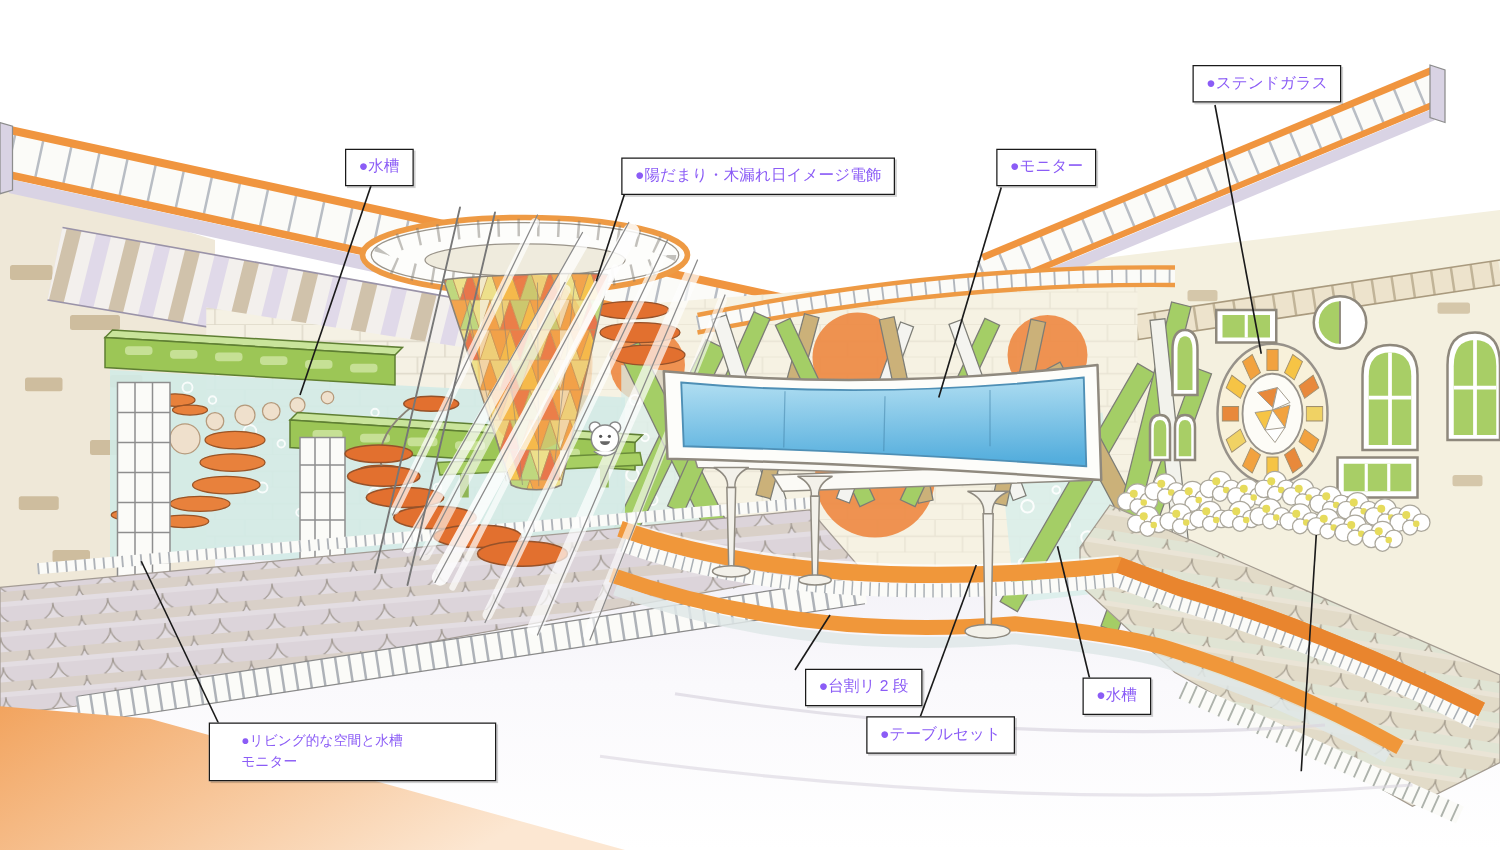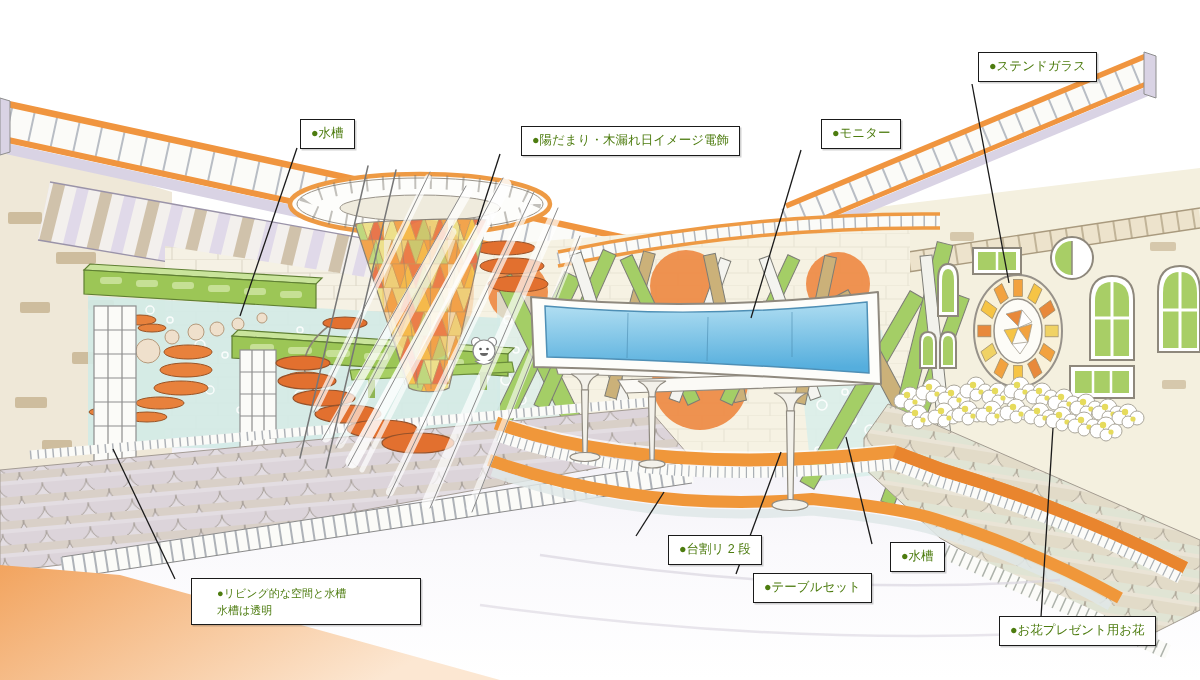--- a/index.html
+++ b/index.html
@@ -1,21 +1,21 @@
 <!DOCTYPE html>
 <html><head>
 <meta charset="utf-8">
 <style>
   html,body{margin:0;padding:0;background:#fff;}
   .canvas{position:relative;width:1200px;height:680px;background:#ffffff;overflow:hidden;
           font-family:"Liberation Sans",sans-serif;}
   .canvas svg{position:absolute;left:0;top:0;}
-  .callout{position:absolute;background:#ffffff;border:1.5px solid #1a1a1a;color:#4d7c0f;
+  .callout{position:absolute;background:#ffffff;border:1.5px solid #1a1a1a;color:#8b5cf6;
            font-size:12.5px;line-height:1.4;padding:5px 10px;white-space:nowrap;
-           box-shadow:1.5px 1.5px 0 rgba(0,0,0,.18);z-index:5;margin-left:24px;}
+           box-shadow:1.5px 1.5px 0 rgba(0,0,0,.18);z-index:5;}
   .callout.multi{white-space:normal;width:178px;font-size:11px;line-height:1.5;padding:6px 25px;}
 </style>
 </head>
 <body>
 
 <div class="canvas">
 <svg width="1200" height="680" viewBox="0 0 1200 680">
   <defs>
     <linearGradient id="screenG" x1="0" y1="0" x2="0.1" y2="1">
       <stop offset="0" stop-color="#B6E1F3"></stop>
@@ -493,27 +493,24 @@
   <span>●陽だまり・木漏れ日イメージ電飾</span>
 </div>
 <div class="callout" style="left:797px;top:119px">
   <span>●モニター</span>
 </div>
 <div class="callout" style="left:954px;top:52px">
   <span>●ステンドガラス</span>
 </div>
 <div class="callout multi" style="left:167px;top:578px">
   <div>●リビング的な空間と水槽</div>
-  <div>水槽は透明</div>
+  <div>モニター</div>
 </div>
 <div class="callout" style="left:644px;top:535px">
   <span>●台割リ 2 段</span>
 </div>
-<div class="callout" style="left:729px;top:573px">
+<div class="callout" style="left:693px;top:573px">
   <span>●テーブルセット</span>
 </div>
 <div class="callout" style="left:866px;top:542px">
   <span>●水槽</span>
 </div>
-<div class="callout" style="left:975px;top:616px">
-  <span>●お花プレゼント用お花</span>
-</div>
 </div>
 
 </body></html>

